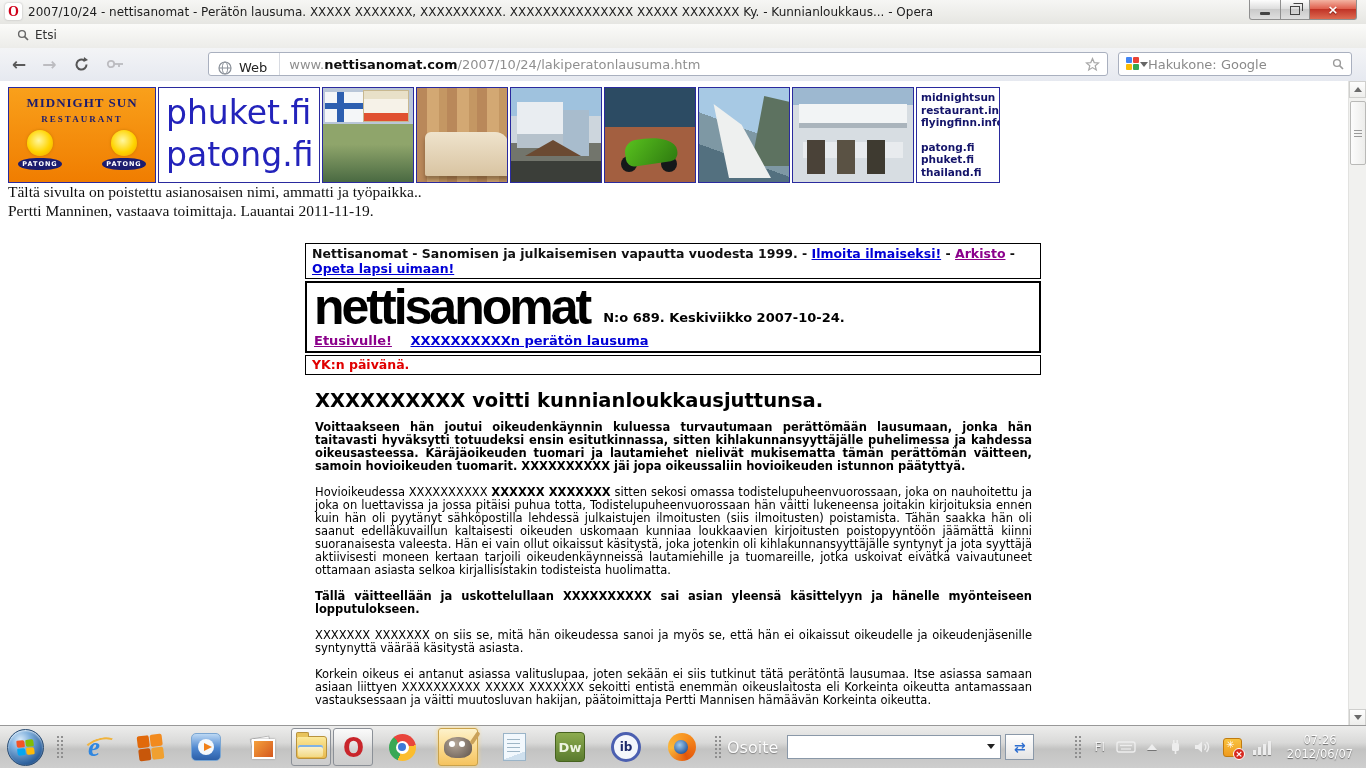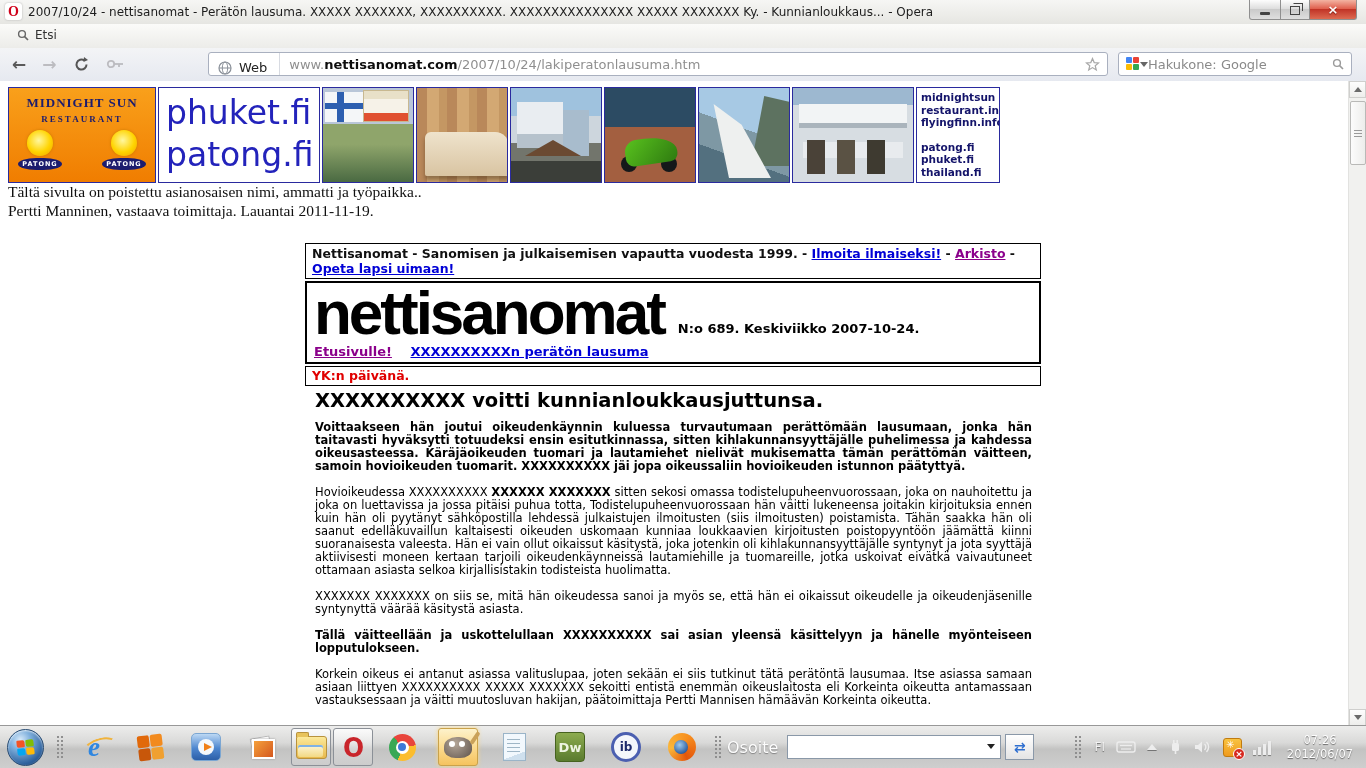--- a/index.html
+++ b/index.html
@@ -116,21 +116,21 @@
   .notice{position:absolute;left:8px;top:101px;font-family:"Liberation Serif",serif;font-size:15.5px;
     color:#101010;line-height:1.25;}
 
   
   .masthead{position:absolute;left:305px;top:162px;width:736px;box-sizing:border-box;}
   .mh-tagline{border:1px solid #000;padding:2px 6px;font-size:12.5px;font-weight:bold;color:#101010;background:#fff;}
   .mh-tagline a{text-decoration:underline;cursor:pointer;}
   a.lnk-blue{color:#0000d6;} a.lnk-visited{color:#8b008b;}
   .mh-main{border:2px solid #000;margin-top:2px;padding:1px 7px 3px;background:#fff;}
   .mh-row{display:flex;align-items:flex-end;}
-  .mh-logo{font-size:62px;font-weight:900;letter-spacing:-3px;line-height:.92;color:#000;
+  .mh-logo{font-size:50px;font-weight:900;letter-spacing:-3px;line-height:.92;color:#000;
     font-family:"Liberation Sans","DejaVu Sans",sans-serif;}
   .mh-issue{font-size:13px;font-weight:bold;margin:0 8px 5px 14px;white-space:nowrap;}
   .mh-year{font-size:47px;font-weight:800;line-height:.85;margin-left:auto;letter-spacing:0px;}
   .mh-nav{font-size:13px;font-weight:bold;margin-top:3px;}
   .mh-nav a{text-decoration:underline;margin-right:14px;cursor:pointer;}
   .mh-note{border:1px solid #000;margin-top:2px;padding:1px 6px 2px;font-size:12.5px;font-weight:bold;color:#e00000;background:#fff;}
 
   
   .article{position:absolute;left:315px;top:292px;width:717px;color:#000;}
   .article h1{font-size:19.5px;margin:16px 0 9px;font-weight:bold;letter-spacing:0;}
@@ -362,22 +362,22 @@
         </div>
       </div>
       <div class="mh-note">YK:n päivänä.</div>
     </div>
 
     <div class="article">
       <h1>XXXXXXXXXX voitti kunnianloukkausjuttunsa.</h1>
       <div>
           <p class="para bold"><span>Voittaakseen hän joutui oikeudenkäynnin kuluessa turvautumaan perättömään lausumaan, jonka hän taitavasti hyväksytti totuudeksi ensin esitutkinnassa, sitten kihlakunnansyyttäjälle puhelimessa ja kahdessa oikeusasteessa. Käräjäoikeuden tuomari ja lautamiehet nielivät mukisematta tämän perättömän väitteen, samoin hovioikeuden tuomarit. XXXXXXXXXX jäi jopa oikeussaliin hovioikeuden istunnon päätyttyä.</span></p>
           <p class="para normal"><span>Hovioikeudessa XXXXXXXXXX </span><span class="b">XXXXXX XXXXXXX</span><span> sitten sekosi omassa todistelupuheenvuorossaan, joka on nauhoitettu ja joka on luettavissa ja jossa pitäisi puhua totta, Todistelupuheenvuorossaan hän väitti lukeneensa joitakin kirjoituksia ennen kuin hän oli pyytänyt sähköpostilla lehdessä julkaistujen ilmoitusten (siis ilmoitusten) poistamista. Tähän saakka hän oli saanut edelläkuvaillun kaltaisesti oikeuden uskomaan kunniaa loukkaavien kirjoitusten poistopyyntöön jäämättä kiinni suoranaisesta valeesta. Hän ei vain ollut oikaissut käsitystä, joka jotenkin oli kihlakunnansyyttäjälle syntynyt ja jota syyttäjä aktiivisesti moneen kertaan tarjoili oikeudenkäynneissä lautamiehille ja tuomareille, jotka uskoivat eivätkä vaivautuneet ottamaan asiasta selkoa kirjallisistakin todisteista huolimatta.</span></p>
+          <p class="para bold"><span>Tällä väitteellään ja uskottelullaan XXXXXXXXXX sai asian yleensä käsittelyyn ja hänelle myönteiseen lopputulokseen.</span></p>
           <p class="para normal"><span>XXXXXXX XXXXXXX on siis se, mitä hän oikeudessa sanoi ja myös se, että hän ei oikaissut oikeudelle ja oikeudenjäsenille syntynyttä väärää käsitystä asiasta.</span></p>
-          <p class="para bold"><span>Tällä väitteellään ja uskottelullaan XXXXXXXXXX sai asian yleensä käsittelyyn ja hänelle myönteiseen lopputulokseen.</span></p>
           <p class="para normal"><span>Korkein oikeus ei antanut asiassa valituslupaa, joten sekään ei siis tutkinut tätä perätöntä lausumaa. Itse asiassa samaan asiaan liittyen XXXXXXXXXX XXXXX XXXXXXX sekoitti entistä enemmän oikeuslaitosta eli Korkeinta oikeutta antamassaan vastauksessaan ja väitti muutosluvan hakijan, päätoimittaja Pertti Mannisen hämäävän Korkeinta oikeutta.</span></p>
         </div>
     </div>
 
     <div class="scrollbar">
       <div class="sb-btn sb-up">
           <div class="sb-tri-up"></div>
         </div>
       <div class="sb-thumb">
           <div class="sb-grip"></div>

